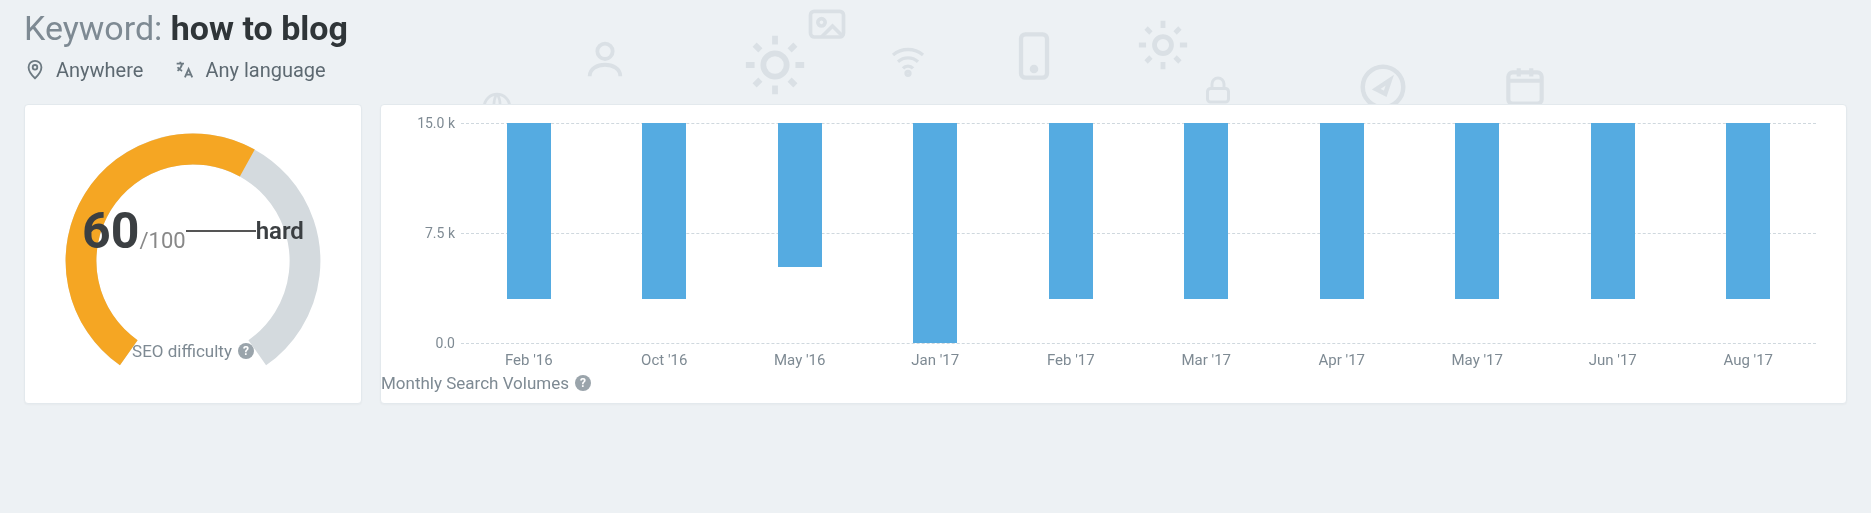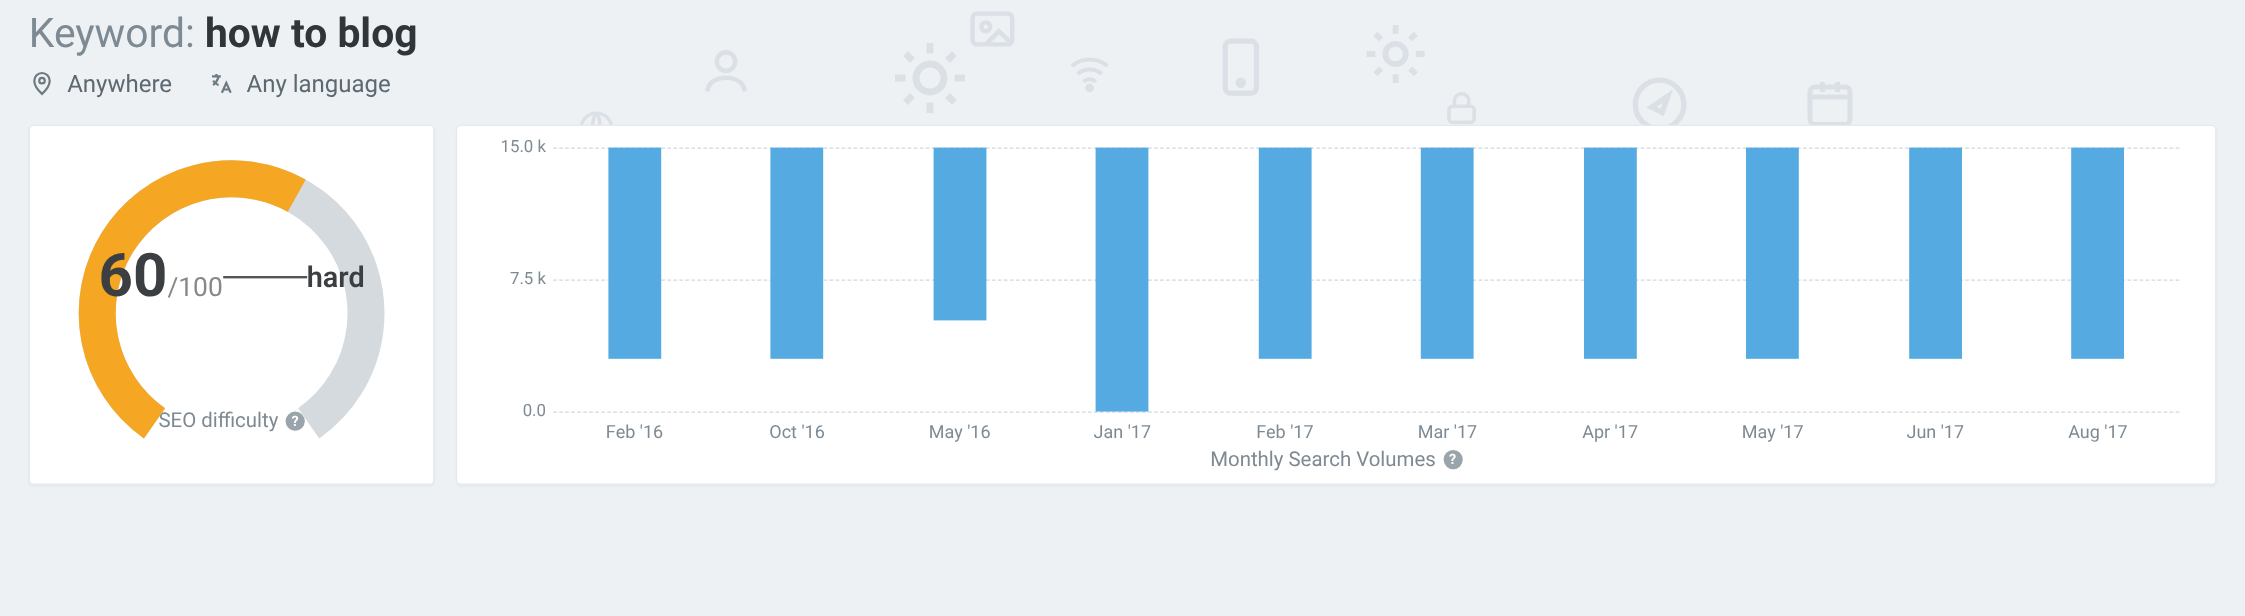--- a/index.html
+++ b/index.html
@@ -46,21 +46,21 @@
   .help { width:16px; height:16px; border-radius:50%; background:#9aa4ab; color:#fff; font-size:12px; display:inline-flex; align-items:center; justify-content:center; cursor:pointer; font-weight:700; }
 
   
   .chart-area { position: absolute; left: 80px; right: 30px; top: 18px; bottom: 60px; }
   .ytick { position:absolute; left:-62px; transform:translateY(-50%); font-size:14px; color:#7e8a93; width:56px; text-align:right; }
   .gridline { position:absolute; left:0; right:0; border-top:1.5px dashed #cfd8de; }
   .bars { position:absolute; inset:0; display:flex; align-items:flex-end; }
   .bar-slot { flex:1; display:flex; flex-direction:column; align-items:center; height:100%; position:relative; }
   .bar { width:44px; background:#55abe1; }
   .xtick { font-size:15px; color:#7e8a93; margin-top:8px; position:absolute; top:100%; white-space:nowrap; }
-  .chart-caption { position:absolute; bottom:10px; left:0; right:0; text-align:center; color:#7e8a93; font-size:17px; }
+  .chart-caption { position:absolute; bottom:10px; left:0; right:0; color:#7e8a93; font-size:17px; }
   .chart-caption .inner { display:inline-flex; align-items:center; gap:6px; }
 </style>
 </head>
 <body>
 
 <div class="bg-icons">
   <svg style="left:582px; top:34px" width="46" height="50" viewBox="0 0 24 24">
       <circle cx="12" cy="8" r="4"></circle>
       <path d="M4 21c0-4 4-6 8-6s8 2 8 6"></path>
     </svg>

